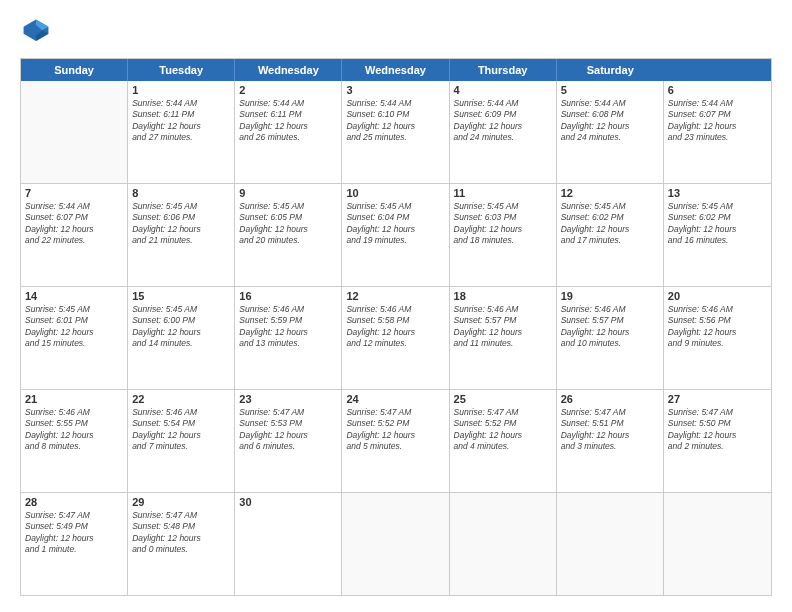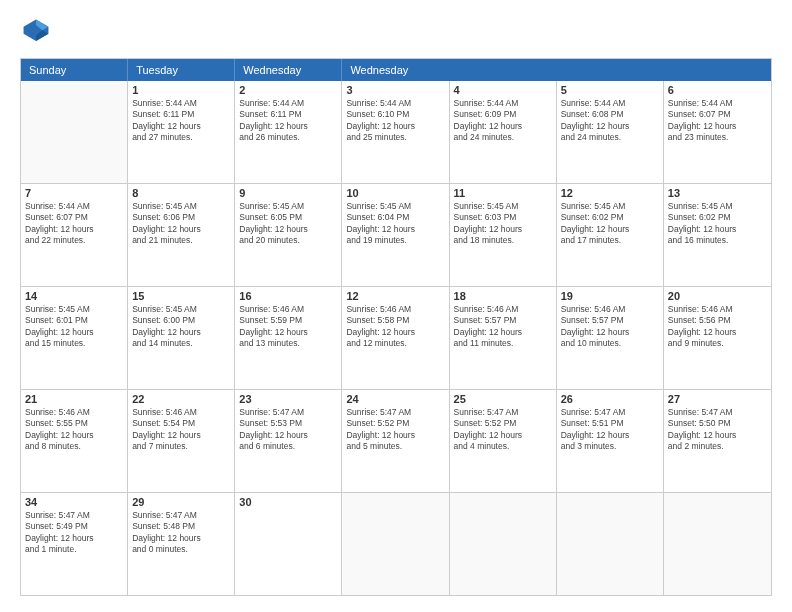--- a/index.html
+++ b/index.html
@@ -60,23 +60,23 @@
       border: 1px solid #ccc;
     }
     .cal-header-row {
       display: grid;
       grid-template-columns: repeat(7, 1fr);
       background: #2a6db5;
     }
     .cal-header-cell {
       color: #fff;
       font-size: 11px;
-      font-weight: normal;
-      padding: 5px 8px;
-      text-align: left;
+      font-weight: bold;
+      padding: 5px 16px;
+      text-align: center;
       border-right: 1px solid #5590cc;
     }
     .cal-header-cell:last-child {
       border-right: none;
     }
     .cal-body {
       flex: 1;
       display: flex;
       flex-direction: column;
     }
@@ -107,20 +107,21 @@
     .day-number {
       font-size: 11px;
       font-weight: bold;
       color: #333;
       margin-bottom: 2px;
     }
     .day-info {
       font-size: 8.5px;
       color: #444;
       line-height: 1.35;
+      font-style: italic;
     }
   </style>
 </head>
 <body>
 
 <div class="page">
   <div class="header">
     <div class="logo">
       <svg class="logo-icon" viewBox="0 0 36 36">
         <polygon points="18,4 32,12 32,20 18,28 4,20 4,12" fill="#2a6db5"></polygon>
@@ -137,20 +138,22 @@
       <div class="subtitle"></div>
     </div>
   </div>
 
   <div class="calendar">
     <div class="cal-header-row">
     <div class="cal-header-cell">Sunday</div>
         <div class="cal-header-cell">Tuesday</div>
         <div class="cal-header-cell">Wednesday</div>
         <div class="cal-header-cell">Wednesday</div>
+        <div class="cal-header-cell">Thursday</div>
+        <div class="cal-header-cell">Saturday</div>
       </div>
     <div class="cal-body">
     <div class="cal-row">
           <div class="cal-cell empty"></div>
           <div class="cal-cell">
             <div class="day-number">1</div>
             <div class="day-info" style="white-space: pre-line;">Sunrise: 5:44 AM
 Sunset: 6:11 PM
 Daylight: 12 hours
 and 27 minutes.</div>
@@ -339,21 +342,21 @@
           <div class="cal-cell">
             <div class="day-number">27</div>
             <div class="day-info" style="white-space: pre-line;">Sunrise: 5:47 AM
 Sunset: 5:50 PM
 Daylight: 12 hours
 and 2 minutes.</div>
           </div>
         </div>
         <div class="cal-row">
           <div class="cal-cell">
-            <div class="day-number">34</div>
+            <div class="day-number">28</div>
             <div class="day-info" style="white-space: pre-line;">Sunrise: 5:47 AM
 Sunset: 5:49 PM
 Daylight: 12 hours
 and 1 minute.</div>
           </div>
           <div class="cal-cell">
             <div class="day-number">29</div>
             <div class="day-info" style="white-space: pre-line;">Sunrise: 5:47 AM
 Sunset: 5:48 PM
 Daylight: 12 hours

